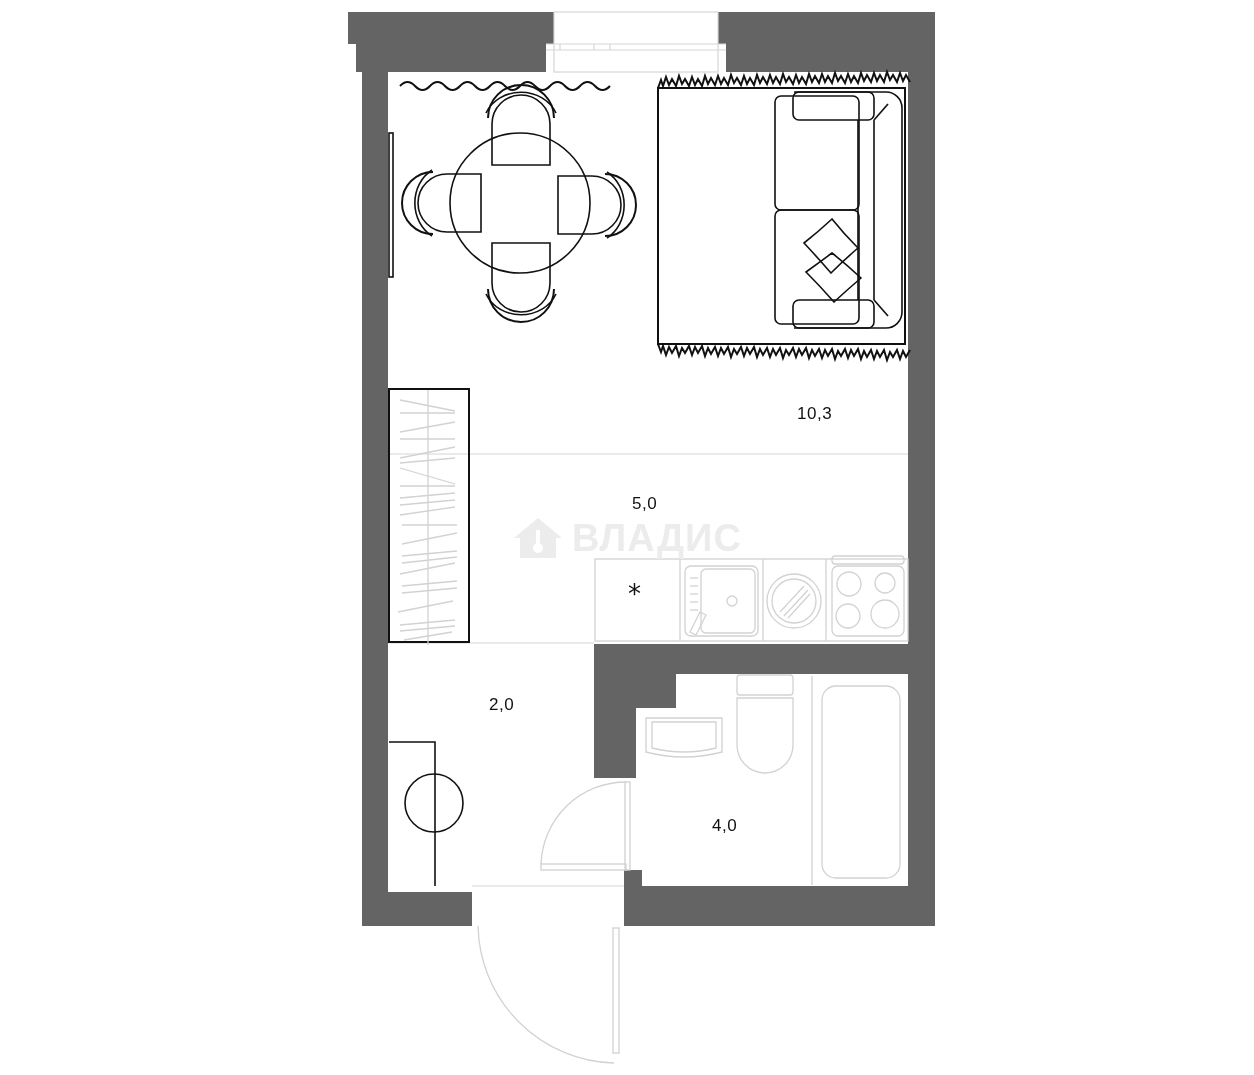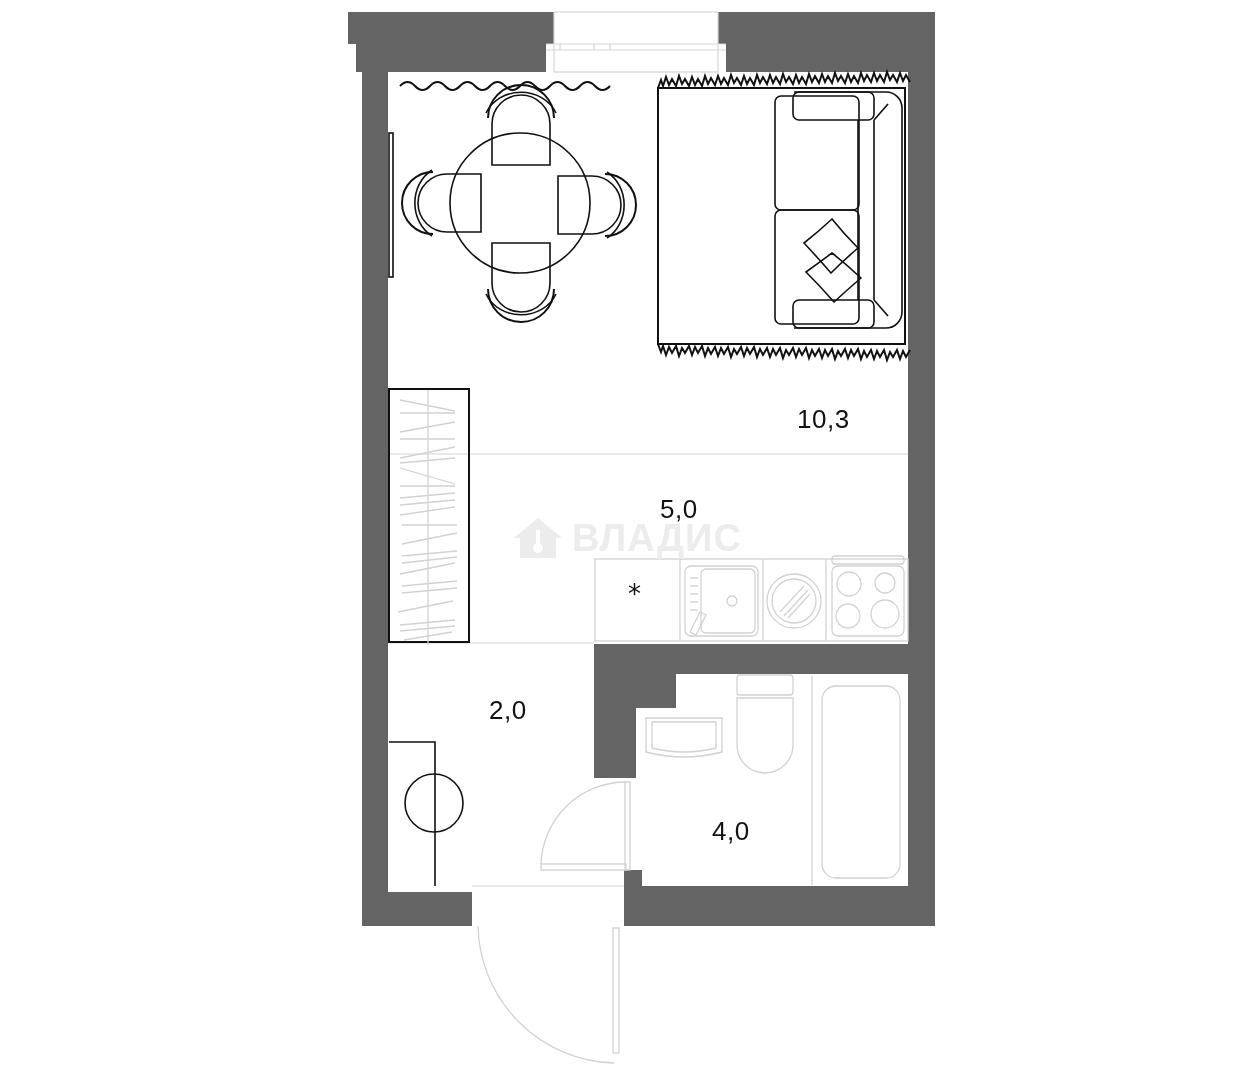--- a/index.html
+++ b/index.html
@@ -3,21 +3,21 @@
   <meta charset="utf-8">
   <style>
     html, body { margin: 0; padding: 0; background: #ffffff; }
     body { width: 1254px; height: 1075px; position: relative; overflow: hidden; font-family: "Liberation Sans", sans-serif; }
     #plan { position: absolute; left: 0; top: 0; width: 1254px; height: 1075px; }
     .wall { fill: #646464; }
     .thin { fill: none; stroke: #d6d6d6; stroke-width: 1.2; }
     .furn { fill: none; stroke: #111111; stroke-width: 2; }
     .furn-thin { fill: none; stroke: #111111; stroke-width: 1.6; }
     .fix { fill: none; stroke: #d2d2d2; stroke-width: 1.3; }
-    .area-label { position: absolute; font-size: 26px; color: #111111; font-family: "Liberation Sans", sans-serif; letter-spacing: 0.5px; text-align: right; }
+    .area-label { position: absolute; font-size: 17px; color: #111111; font-family: "Liberation Sans", sans-serif; letter-spacing: 0.5px; text-align: right; }
     .star { position: absolute; font-size: 26px; color: #111; font-family: "DejaVu Sans", sans-serif; }
     .watermark { position: absolute; left: 512px; top: 516px; display: flex; align-items: center; gap: 8px; color: #ececec; font-weight: bold; font-size: 38px; font-family: "Liberation Sans", sans-serif; letter-spacing: 1px; }
   </style>
 </head>
 <body>
 
 <svg id="plan" viewBox="0 0 1254 1075" xmlns="http://www.w3.org/2000/svg">
 
   <g>
 
@@ -169,21 +169,21 @@
     <rect class="fix" x="737" y="675" width="56" height="20" rx="3"></rect>
     <path class="fix" d="M737,698 L793,698 L793,745 A28,28 0 0 1 737,745 Z"></path>
   </g>
   <g>
     <line class="fix" x1="812" y1="676" x2="812" y2="885"></line>
     <rect class="fix" x="822" y="686" width="78" height="192" rx="14"></rect>
   </g>
 </svg>
 
 <div class="area-label" style="left:797px; top:404px;">10,3</div>
-<div class="area-label" style="left:660px; top:494px;">5,0</div>
+<div class="area-label" style="left:632px; top:494px;">5,0</div>
 <div class="area-label" style="left:489px; top:695px;">2,0</div>
 <div class="area-label" style="left:712px; top:816px;">4,0</div>
 <div class="star" style="left:628px; top:579px;">*</div>
 
 <div class="watermark">
   <svg width="52" height="44" viewBox="0 0 52 44">
     <path d="M26,2 L50,22 L44,22 L44,42 L8,42 L8,22 L2,22 Z" fill="#ececec"></path>
     <circle cx="26" cy="32" r="5" fill="#ffffff"></circle>
     <rect x="24" y="14" width="4" height="14" fill="#ffffff"></rect>
   </svg>

